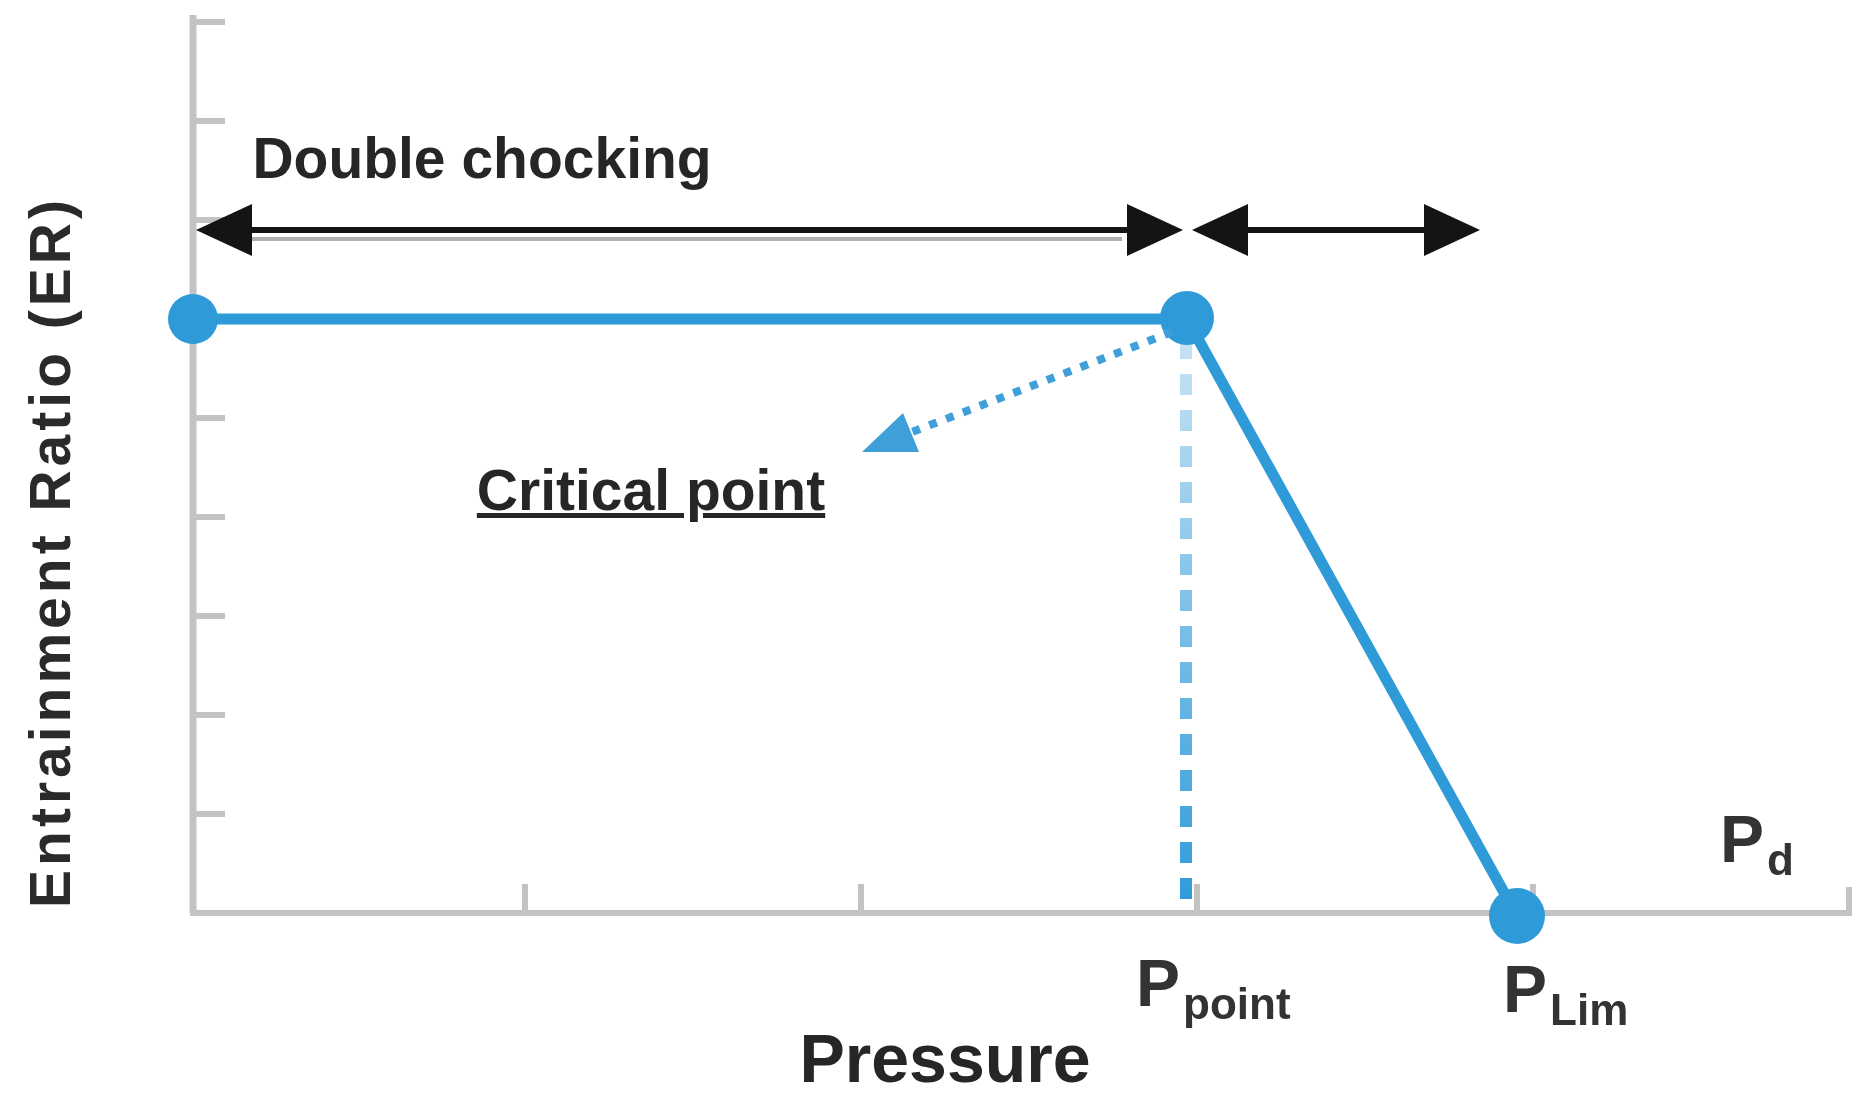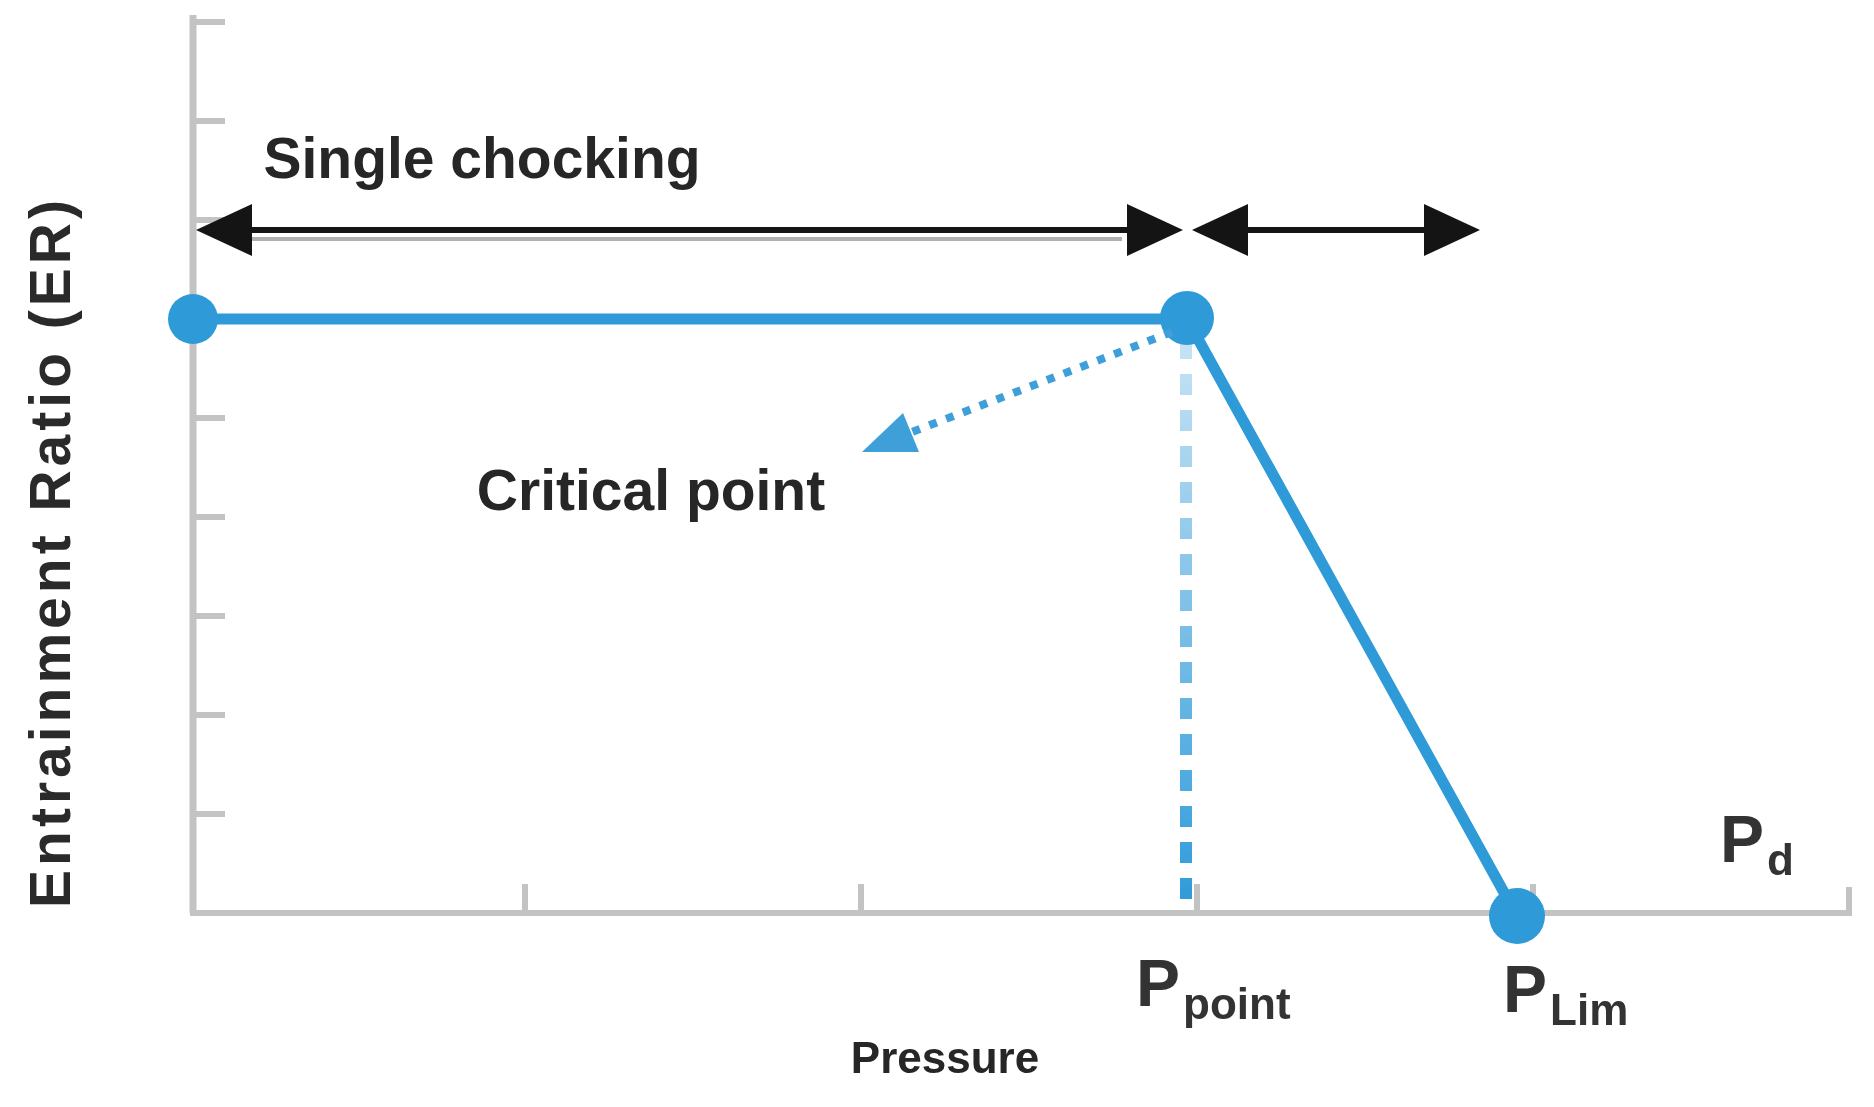--- a/index.html
+++ b/index.html
@@ -12,21 +12,21 @@
   }
   #plot-svg{position:absolute;left:0;top:0;}
   .lbl{
     position:absolute;
     color:#262626;
     font-weight:600;
     white-space:nowrap;
     transform:translate(-50%,-50%);
   }
   .lbl.big{font-size:57px;}
-  .lbl.axis{font-size:44px;}
+  .lbl.axis{font-size:68px;}
   #er-label{
     position:absolute;
     left:50px;top:552px;
     transform:translate(-50%,-50%) rotate(-90deg);
     font-size:57px;font-weight:600;color:#2a2a2a;
     letter-spacing:4px;white-space:nowrap;
   }
   .plabel{
     position:absolute;
     display:flex;align-items:flex-start;
@@ -91,23 +91,23 @@
     </g>
 
     <g>
       <line x1="1172" y1="332" x2="912" y2="432" stroke="#3f9fd9" stroke-width="8" stroke-dasharray="8 10"></line>
       <polygon points="862,452 903,413 919,452" fill="#3f9fd9"></polygon>
     </g>
   </svg>
 
   <div id="er-label">Entrainment Ratio (ER)</div>
 
-  <div class="lbl big" style="left:482px;top:158px;">Single chocking</div>
+  <div class="lbl big" style="left:482px;top:158px;">Double chocking</div>
 
-  <div class="lbl big" style="left:651px;top:490px;">Critical point</div>
+  <div class="lbl big" style="left:651px;top:490px;text-decoration:underline;">Critical point</div>
 
   <div class="lbl axis" style="left:945px;top:1058px;">Pressure</div>
 
   <div class="plabel" style="left:1136px;top:950px;">
     <span class="pmain">P</span>
     <span class="psub">point</span>
   </div>
 
   <div class="plabel" style="left:1503px;top:956px;">
     <span class="pmain">P</span>

